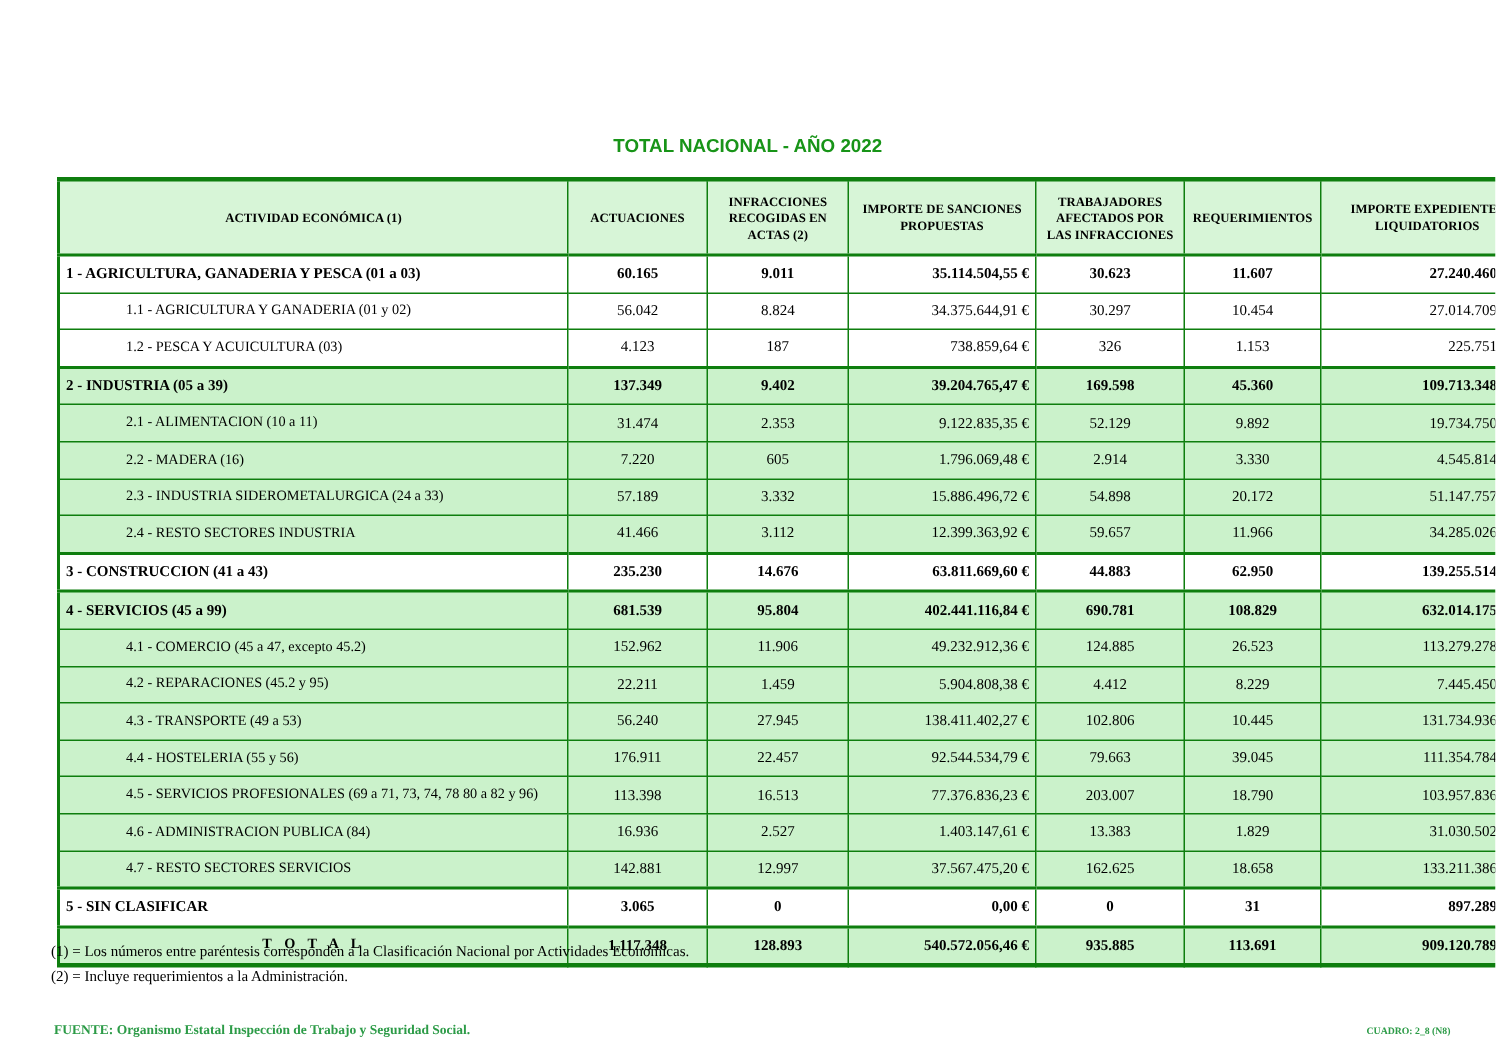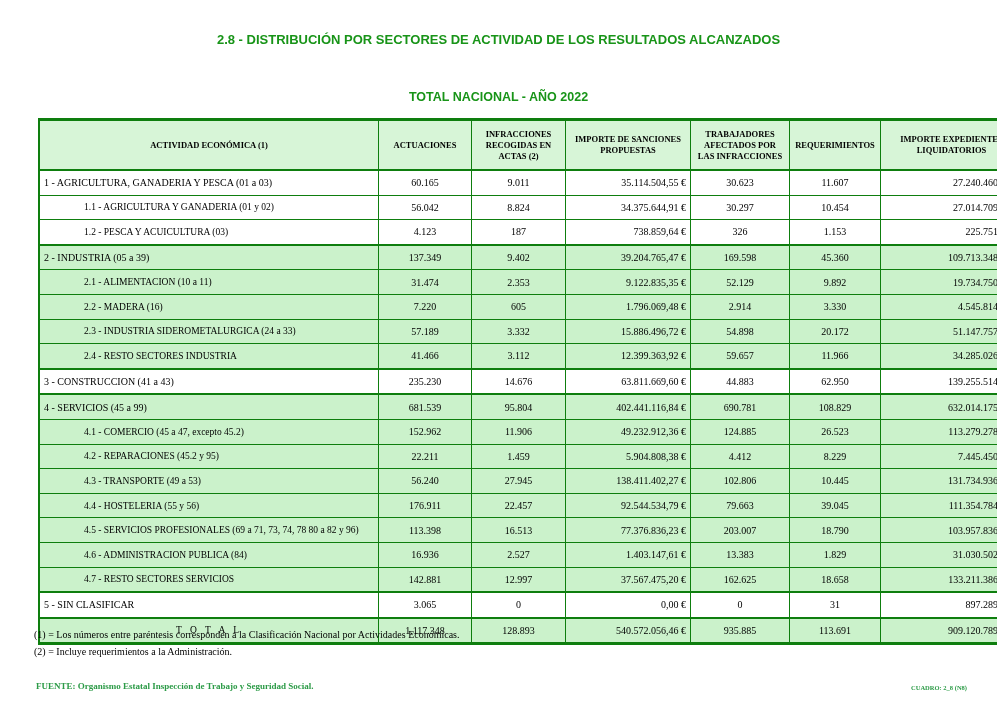--- a/index.html
+++ b/index.html
@@ -53,21 +53,21 @@
   }
   th.col0{width:330px;margin-left:40px;}
   th.col1{width:84px;}
   th.col2{width:85px;}
   th.col3{width:116px;}
   th.col4{width:90px;}
   th.col5{width:82px;}
   th.col6{width:133px;}
   tbody td{height:23.6px;font-size:10px;}
   tbody tr.shaded td{background:#cbf2cb;}
-  tbody tr.main td, tbody tr.total td{font-weight:normal;border-top:2px solid #0e7e0e;}
+  tbody tr.main td, tbody tr.total td{font-weight:bold;border-top:2px solid #0e7e0e;}
   tbody tr.total td{border-bottom:2px solid #0e7e0e;margin-top:12px;}
   td.c-label{text-align:left;padding-left:8px;font-size:9.5px;}
   tr.main td.c-label{font-size:10px;}
   tr.sub td.c-label{padding-left:44px;}
   tr.total td.c-label{text-align:center;letter-spacing:3px;}
   td.c1,td.c2,td.c4,td.c5{text-align:center;}
   td.c3,td.c6{text-align:right;padding-right:9px;}
   
   .footnotes{
     position:absolute;top:626px;left:34px;
@@ -84,21 +84,20 @@
     font-size:6.5px;color:#2c9b47;font-weight:bold;
     font-family:"Liberation Serif", serif;
   }
 </style>
 </head>
 <body>
 
 <div class="page">
 
   <div class="title-block">
-    <div>2.8 - DISTRIBUCIÓN POR SECTORES DE ACTIVIDAD DE LOS RESULTADOS ALCANZADOS</div>
   </div>
 
   <div class="subtitle">TOTAL NACIONAL - AÑO  2022</div>
 
   <table class="main">
     <thead>
       <tr>
           <th class="col0">ACTIVIDAD ECONÓMICA  (1)</th>
           <th class="col1">ACTUACIONES</th>
           <th class="col2">INFRACCIONES RECOGIDAS EN ACTAS  (2)</th>

